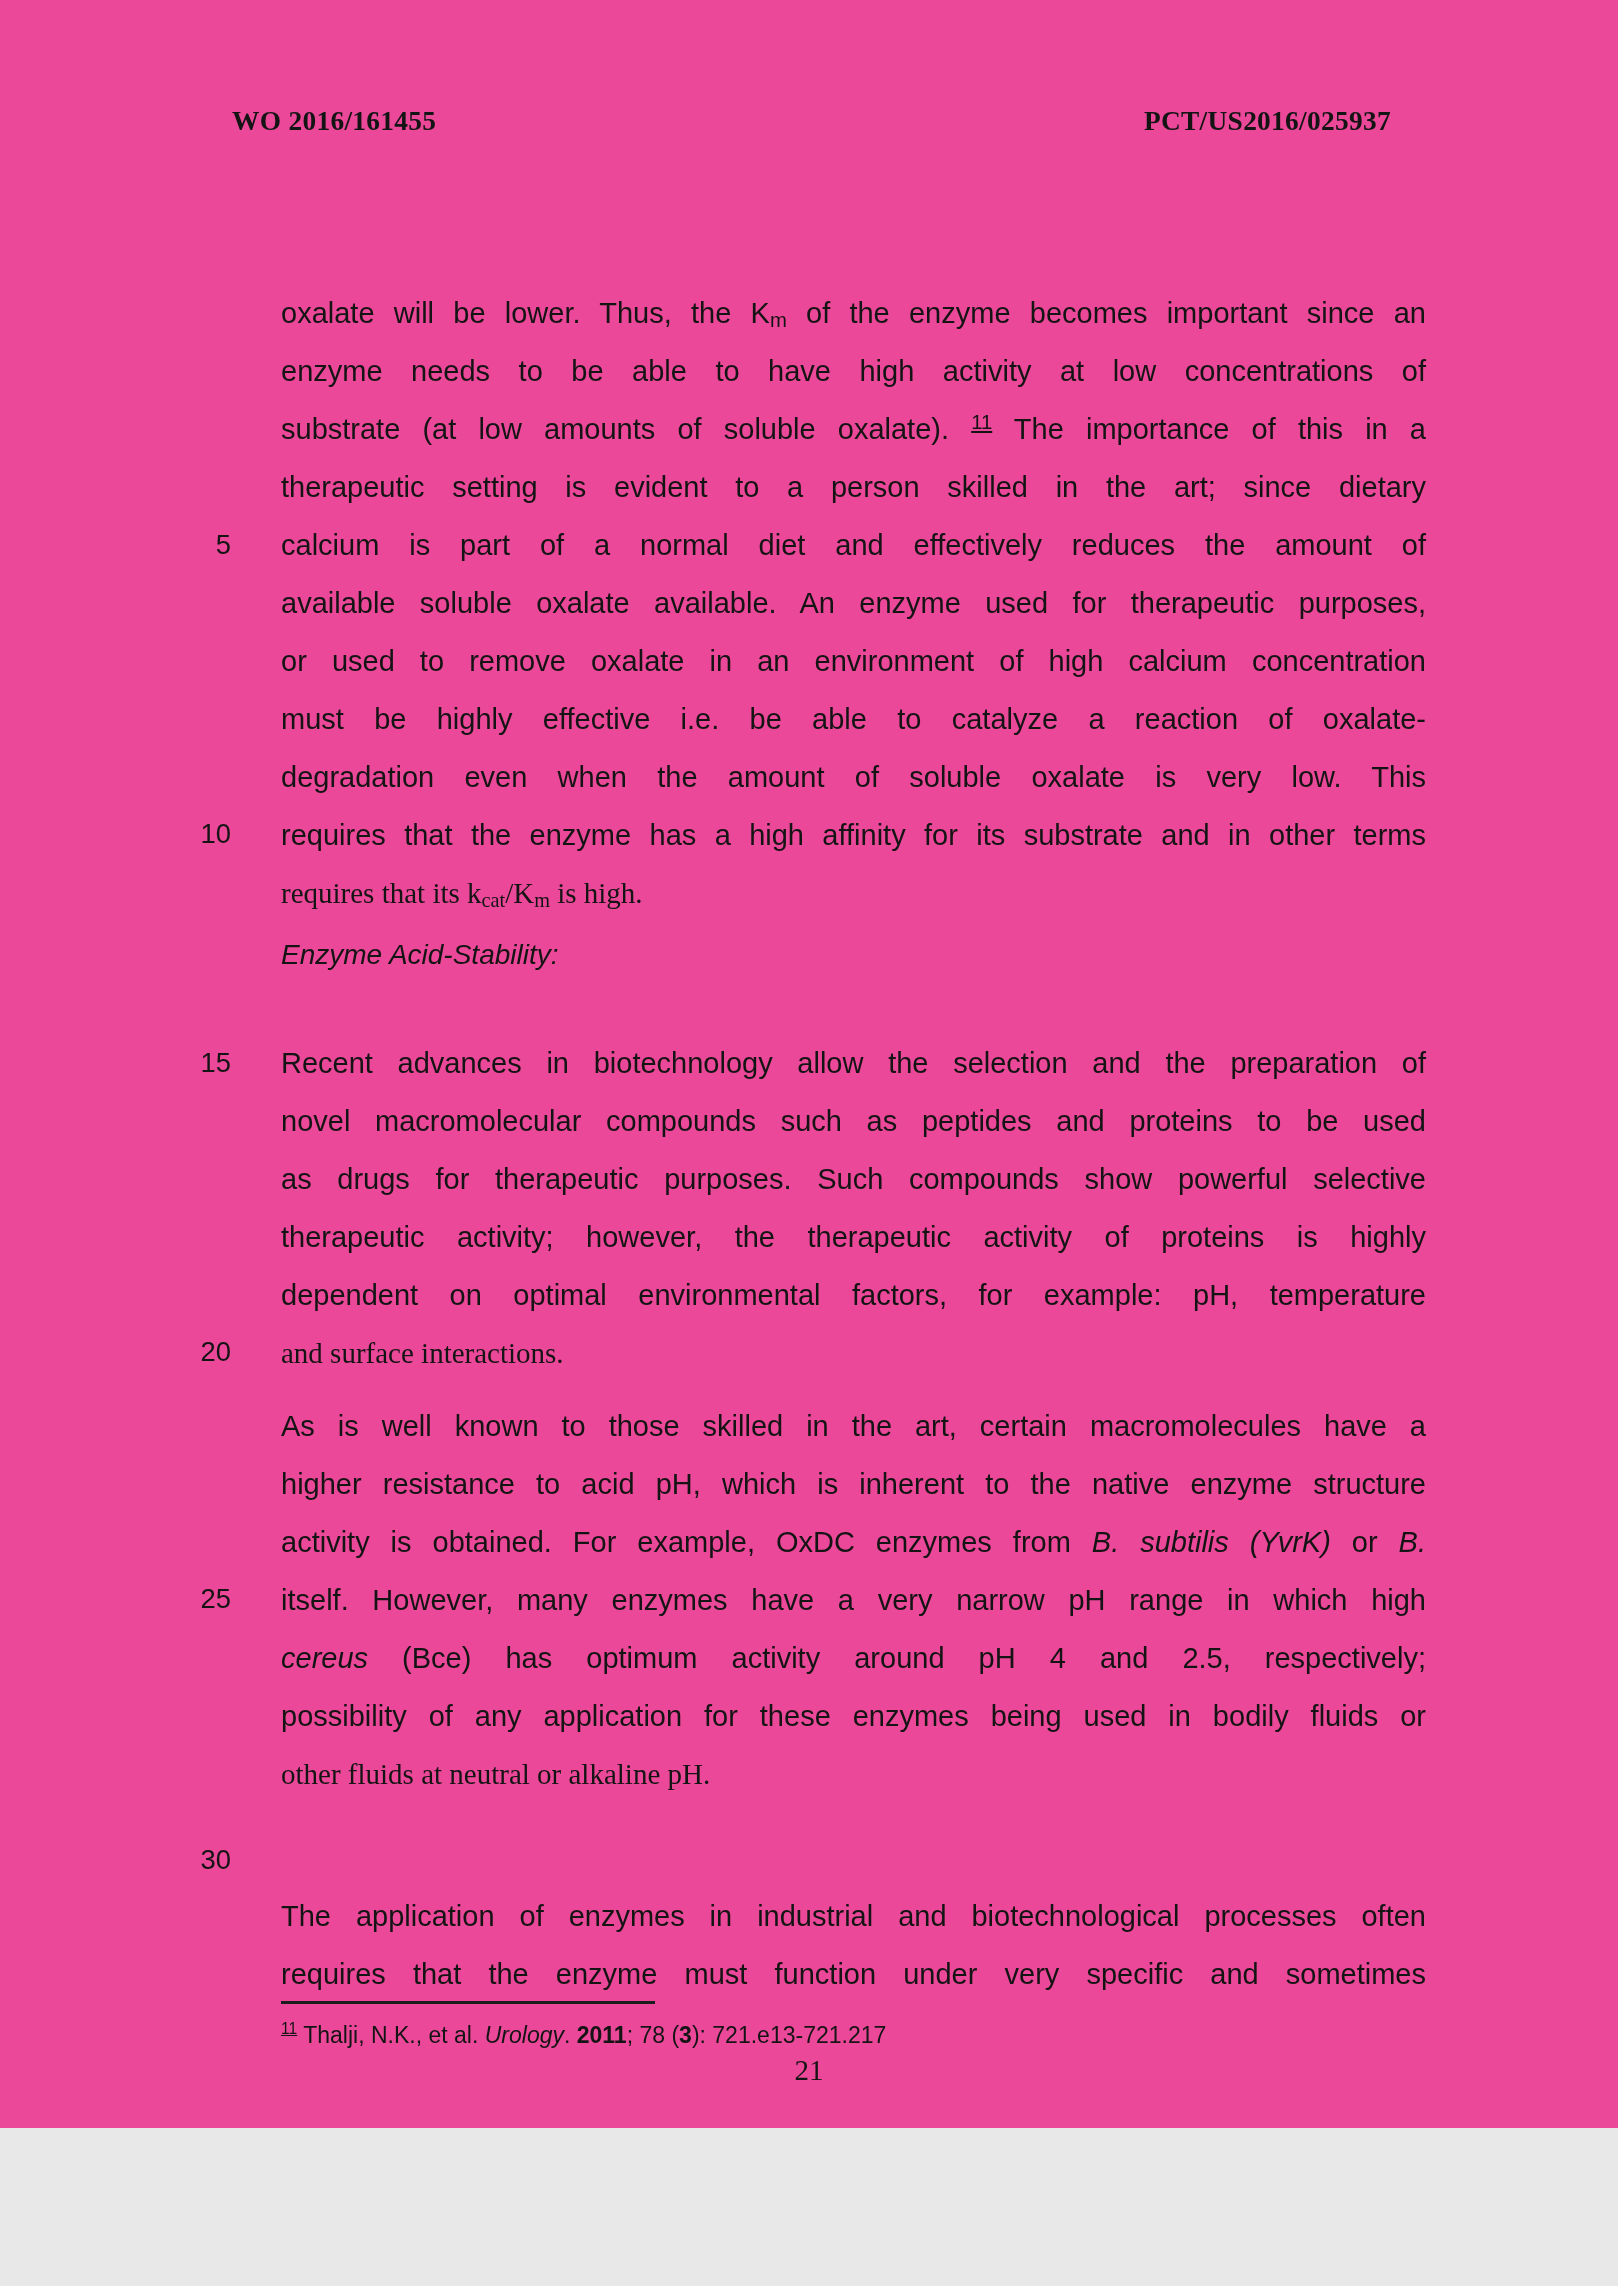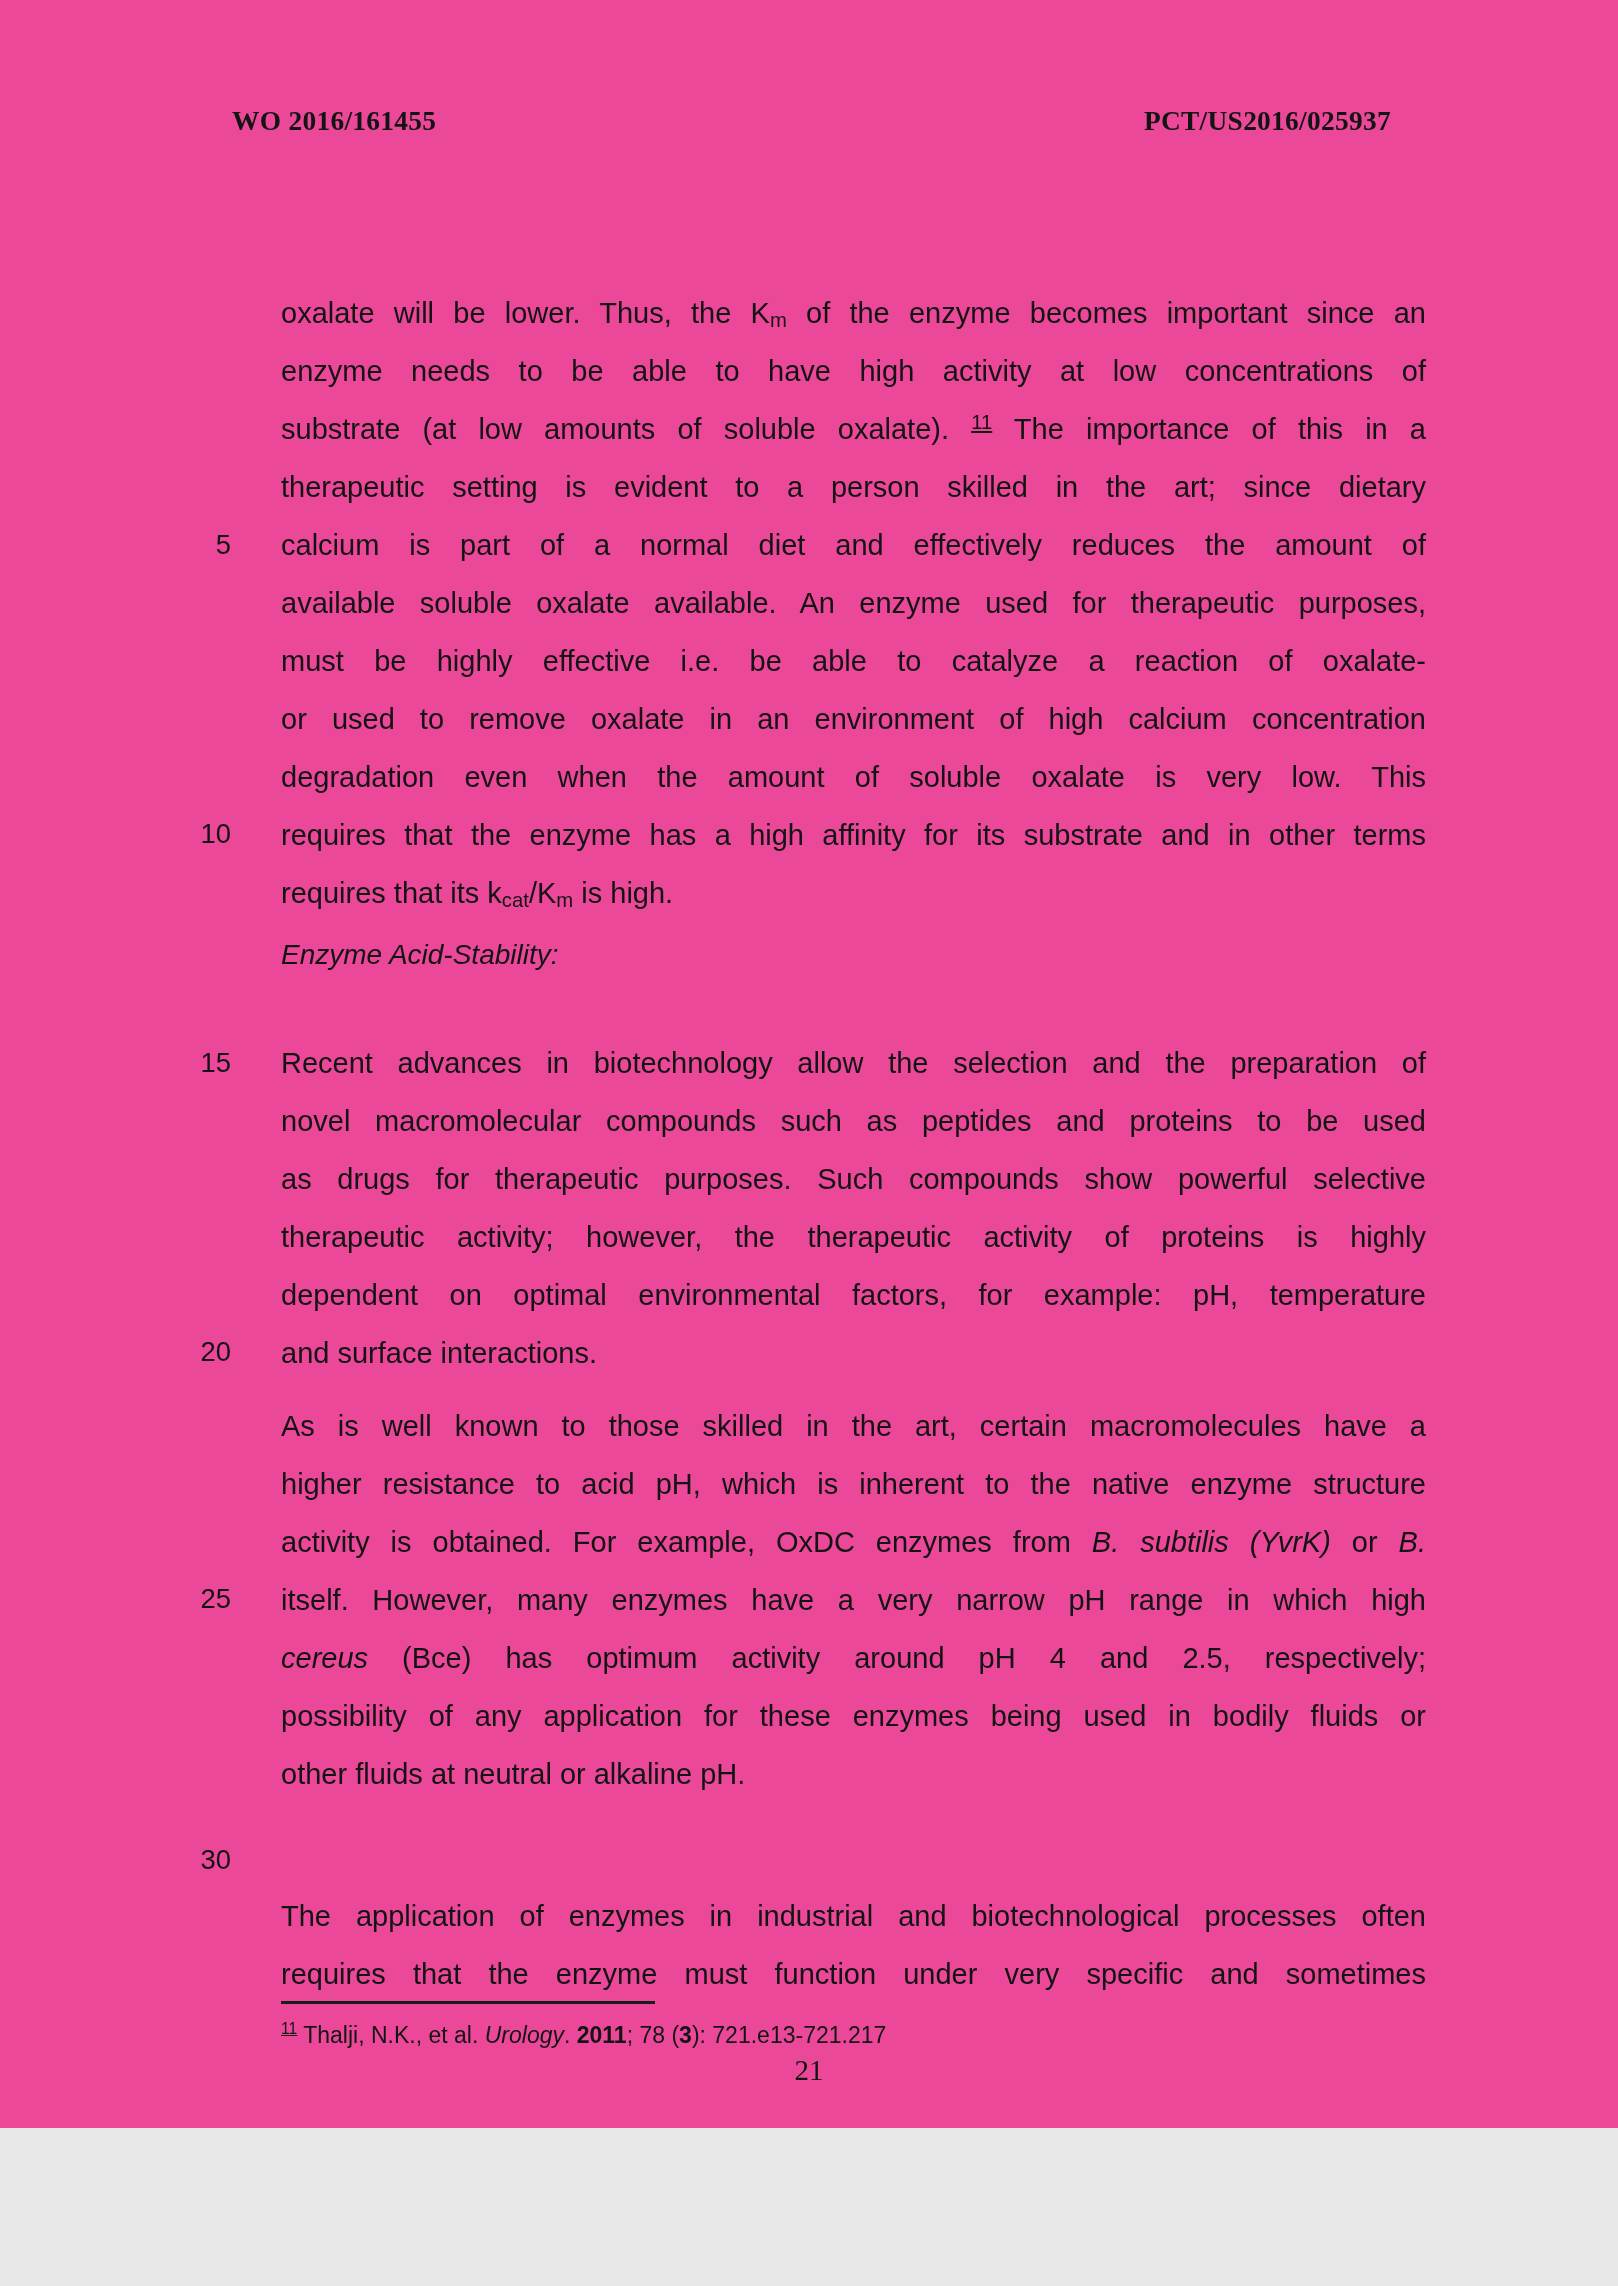--- a/index.html
+++ b/index.html
@@ -53,21 +53,21 @@
   .para-1 { top: 1034px; }
   .para-2 { top: 1397px; }
   .para-3 { top: 1887px; }
 
   .line {
     line-height: 58px;
     text-align: justify;
     text-align-last: justify;
     text-justify: inter-word;
   }
-  .line.last { text-align-last: left; }
+  .line.last { text-align-last: left; font-family: Liberation Serif, serif; }
 
   sub, sup {
     font-size: 0.7em;
     position: relative;
     vertical-align: baseline;
     line-height: 0;
   }
   sub { top: 0.2em; }
   sup { top: -0.5em; text-decoration: underline; }
 
@@ -130,22 +130,22 @@
     <span class="ln ln-5">30</span>
   </div>
 
   <div class="para para-0" id="para-0">
       <div class="line"><span>oxalate will be lower. Thus, the K</span><sub>m</sub><span> of the enzyme becomes important since an</span></div>
       <div class="line"><span>enzyme needs to be able to have high activity at low concentrations of</span></div>
       <div class="line"><span>substrate (at low amounts of soluble oxalate). </span><sup>11</sup><span> The importance of this in a</span></div>
       <div class="line"><span>therapeutic setting is evident to a person skilled in the art; since dietary</span></div>
       <div class="line"><span>calcium is part of a normal diet and effectively reduces the amount of</span></div>
       <div class="line"><span>available soluble oxalate available. An enzyme used for therapeutic purposes,</span></div>
+      <div class="line"><span>or used to remove oxalate in an environment of high calcium concentration</span></div>
       <div class="line"><span>must be highly effective i.e. be able to catalyze a reaction of oxalate-</span></div>
-      <div class="line"><span>or used to remove oxalate in an environment of high calcium concentration</span></div>
       <div class="line"><span>degradation even when the amount of soluble oxalate is very low. This</span></div>
       <div class="line"><span>requires that the enzyme has a high affinity for its substrate and in other terms</span></div>
       <div class="line last"><span>requires that its k</span><sub>cat</sub><span>/K</span><sub>m</sub><span> is high.</span></div>
     </div>
 
   <h2 class="heading">Enzyme Acid-Stability:</h2>
 
   <div class="para para-1" id="para-1">
       <div class="line"><span>Recent advances in biotechnology allow the selection and the preparation of</span></div>
       <div class="line"><span>novel macromolecular compounds such as peptides and proteins to be used</span></div>

